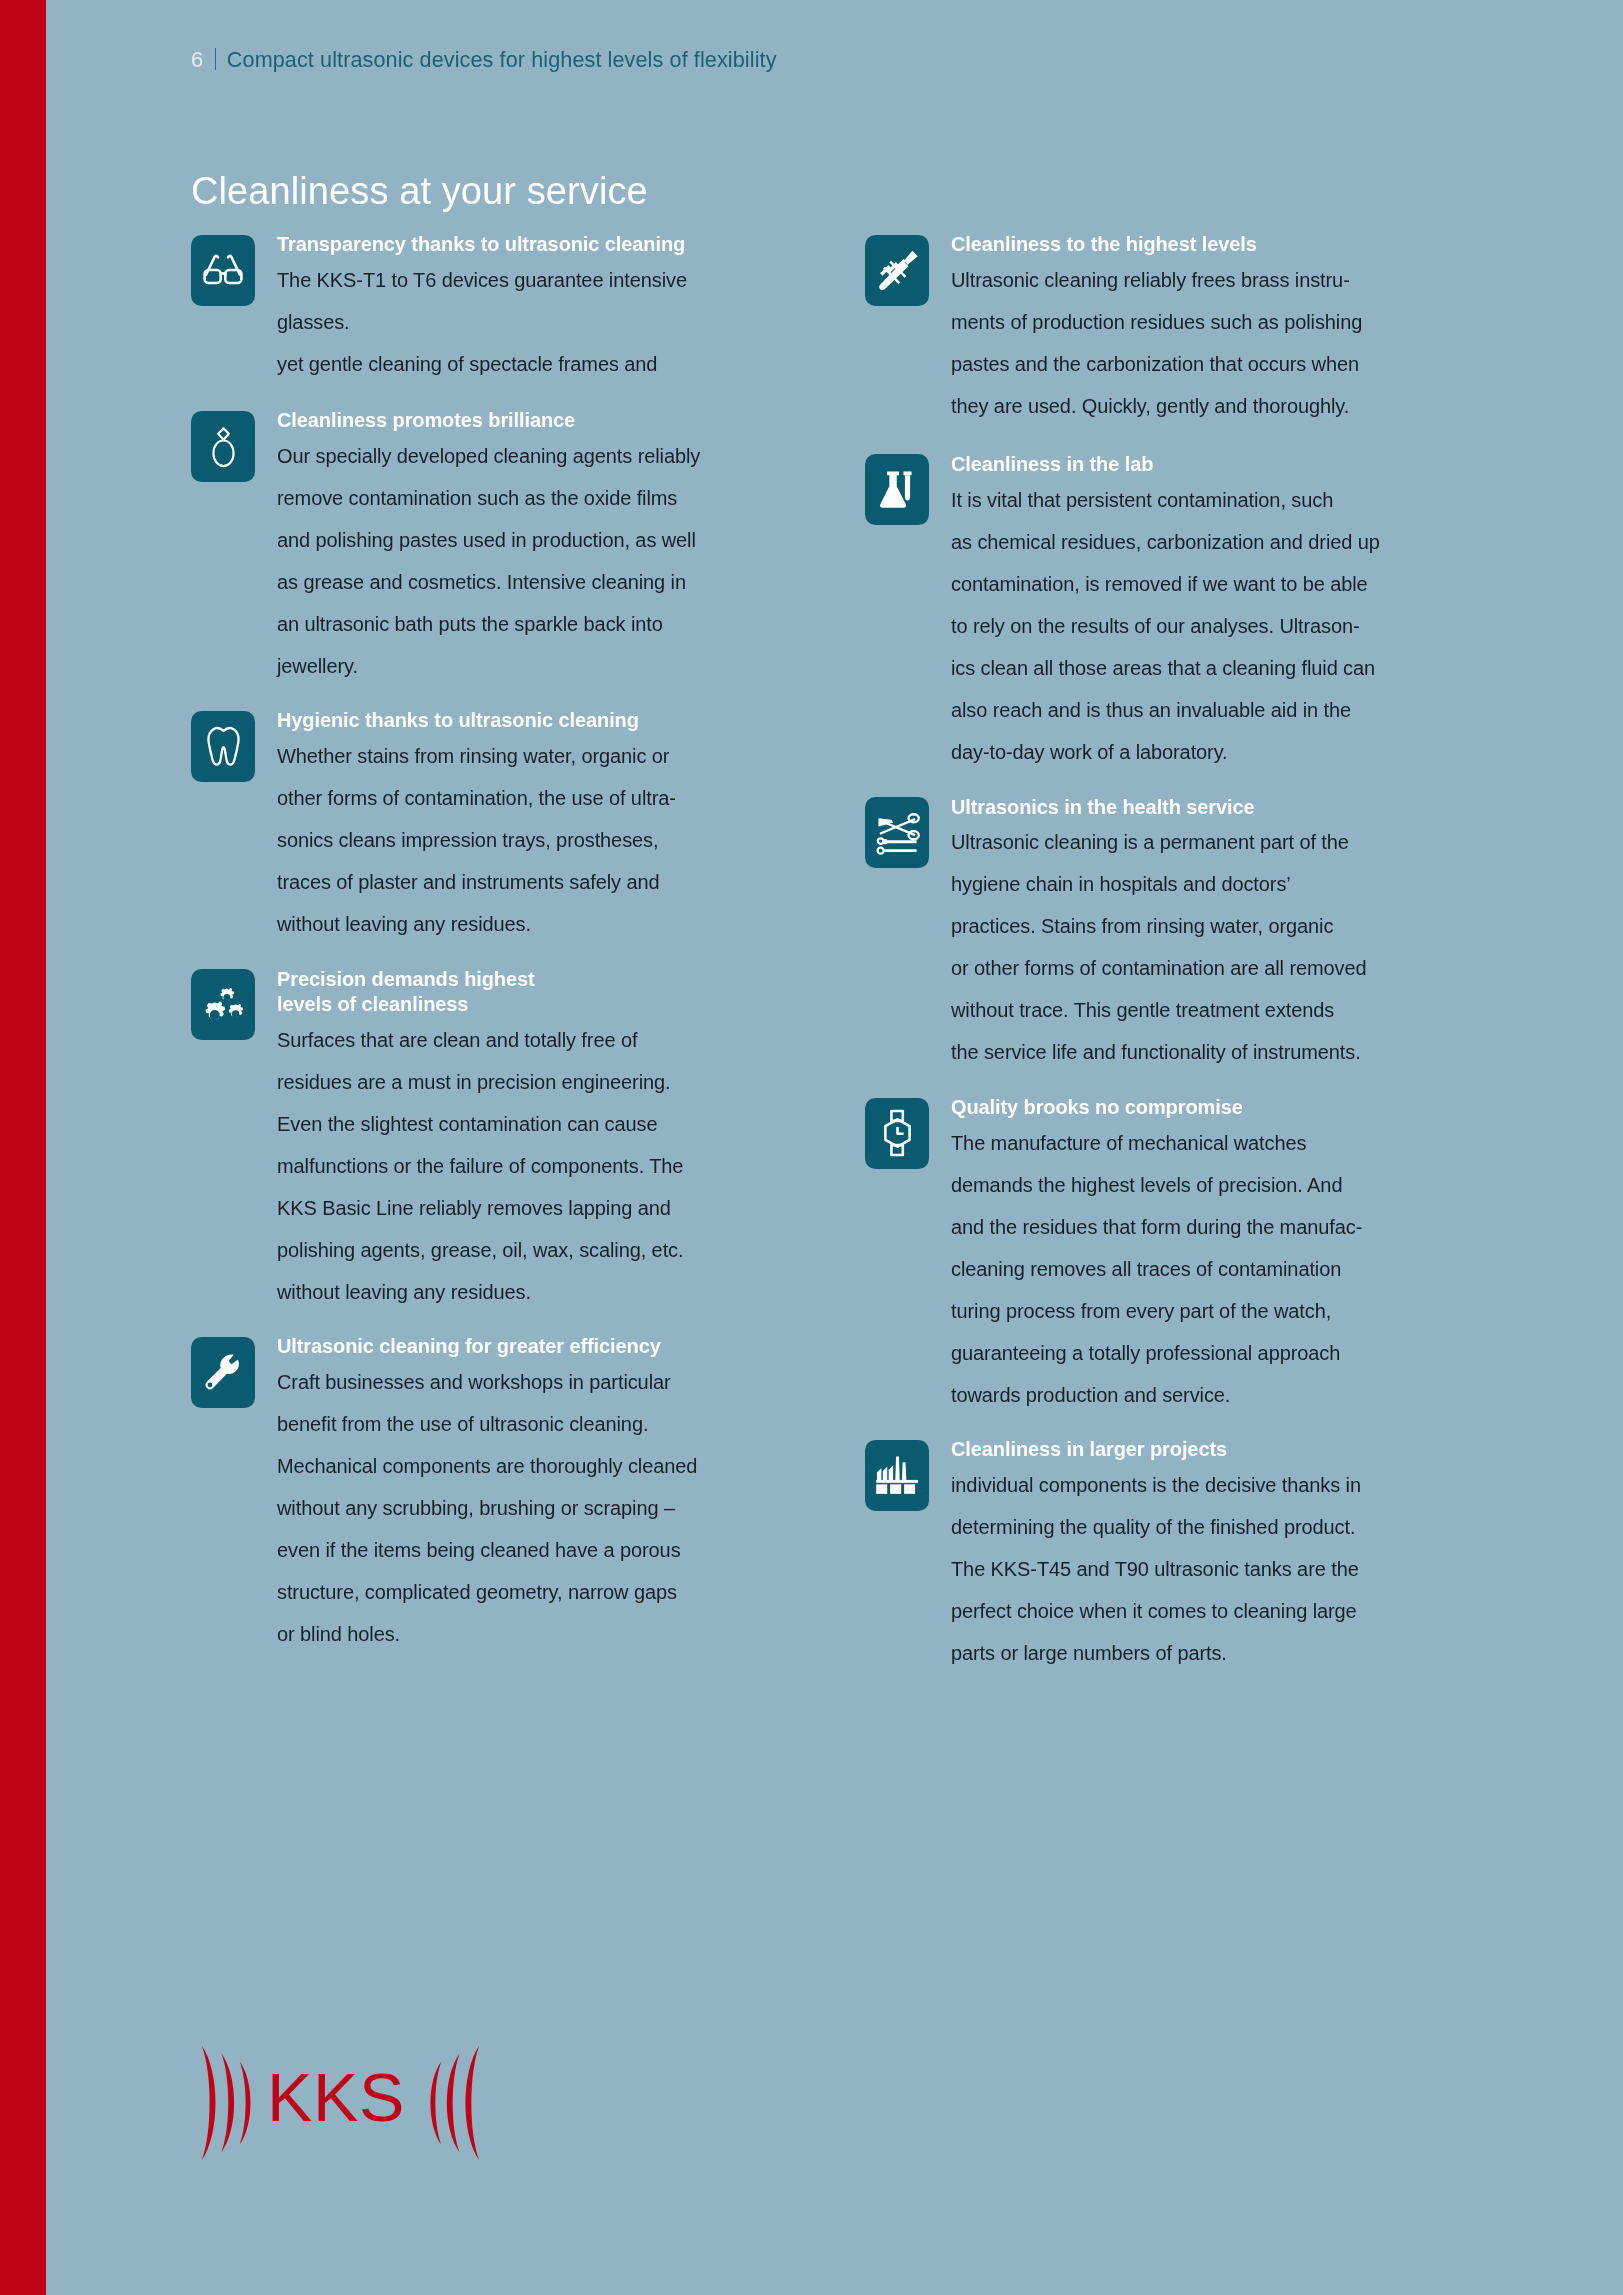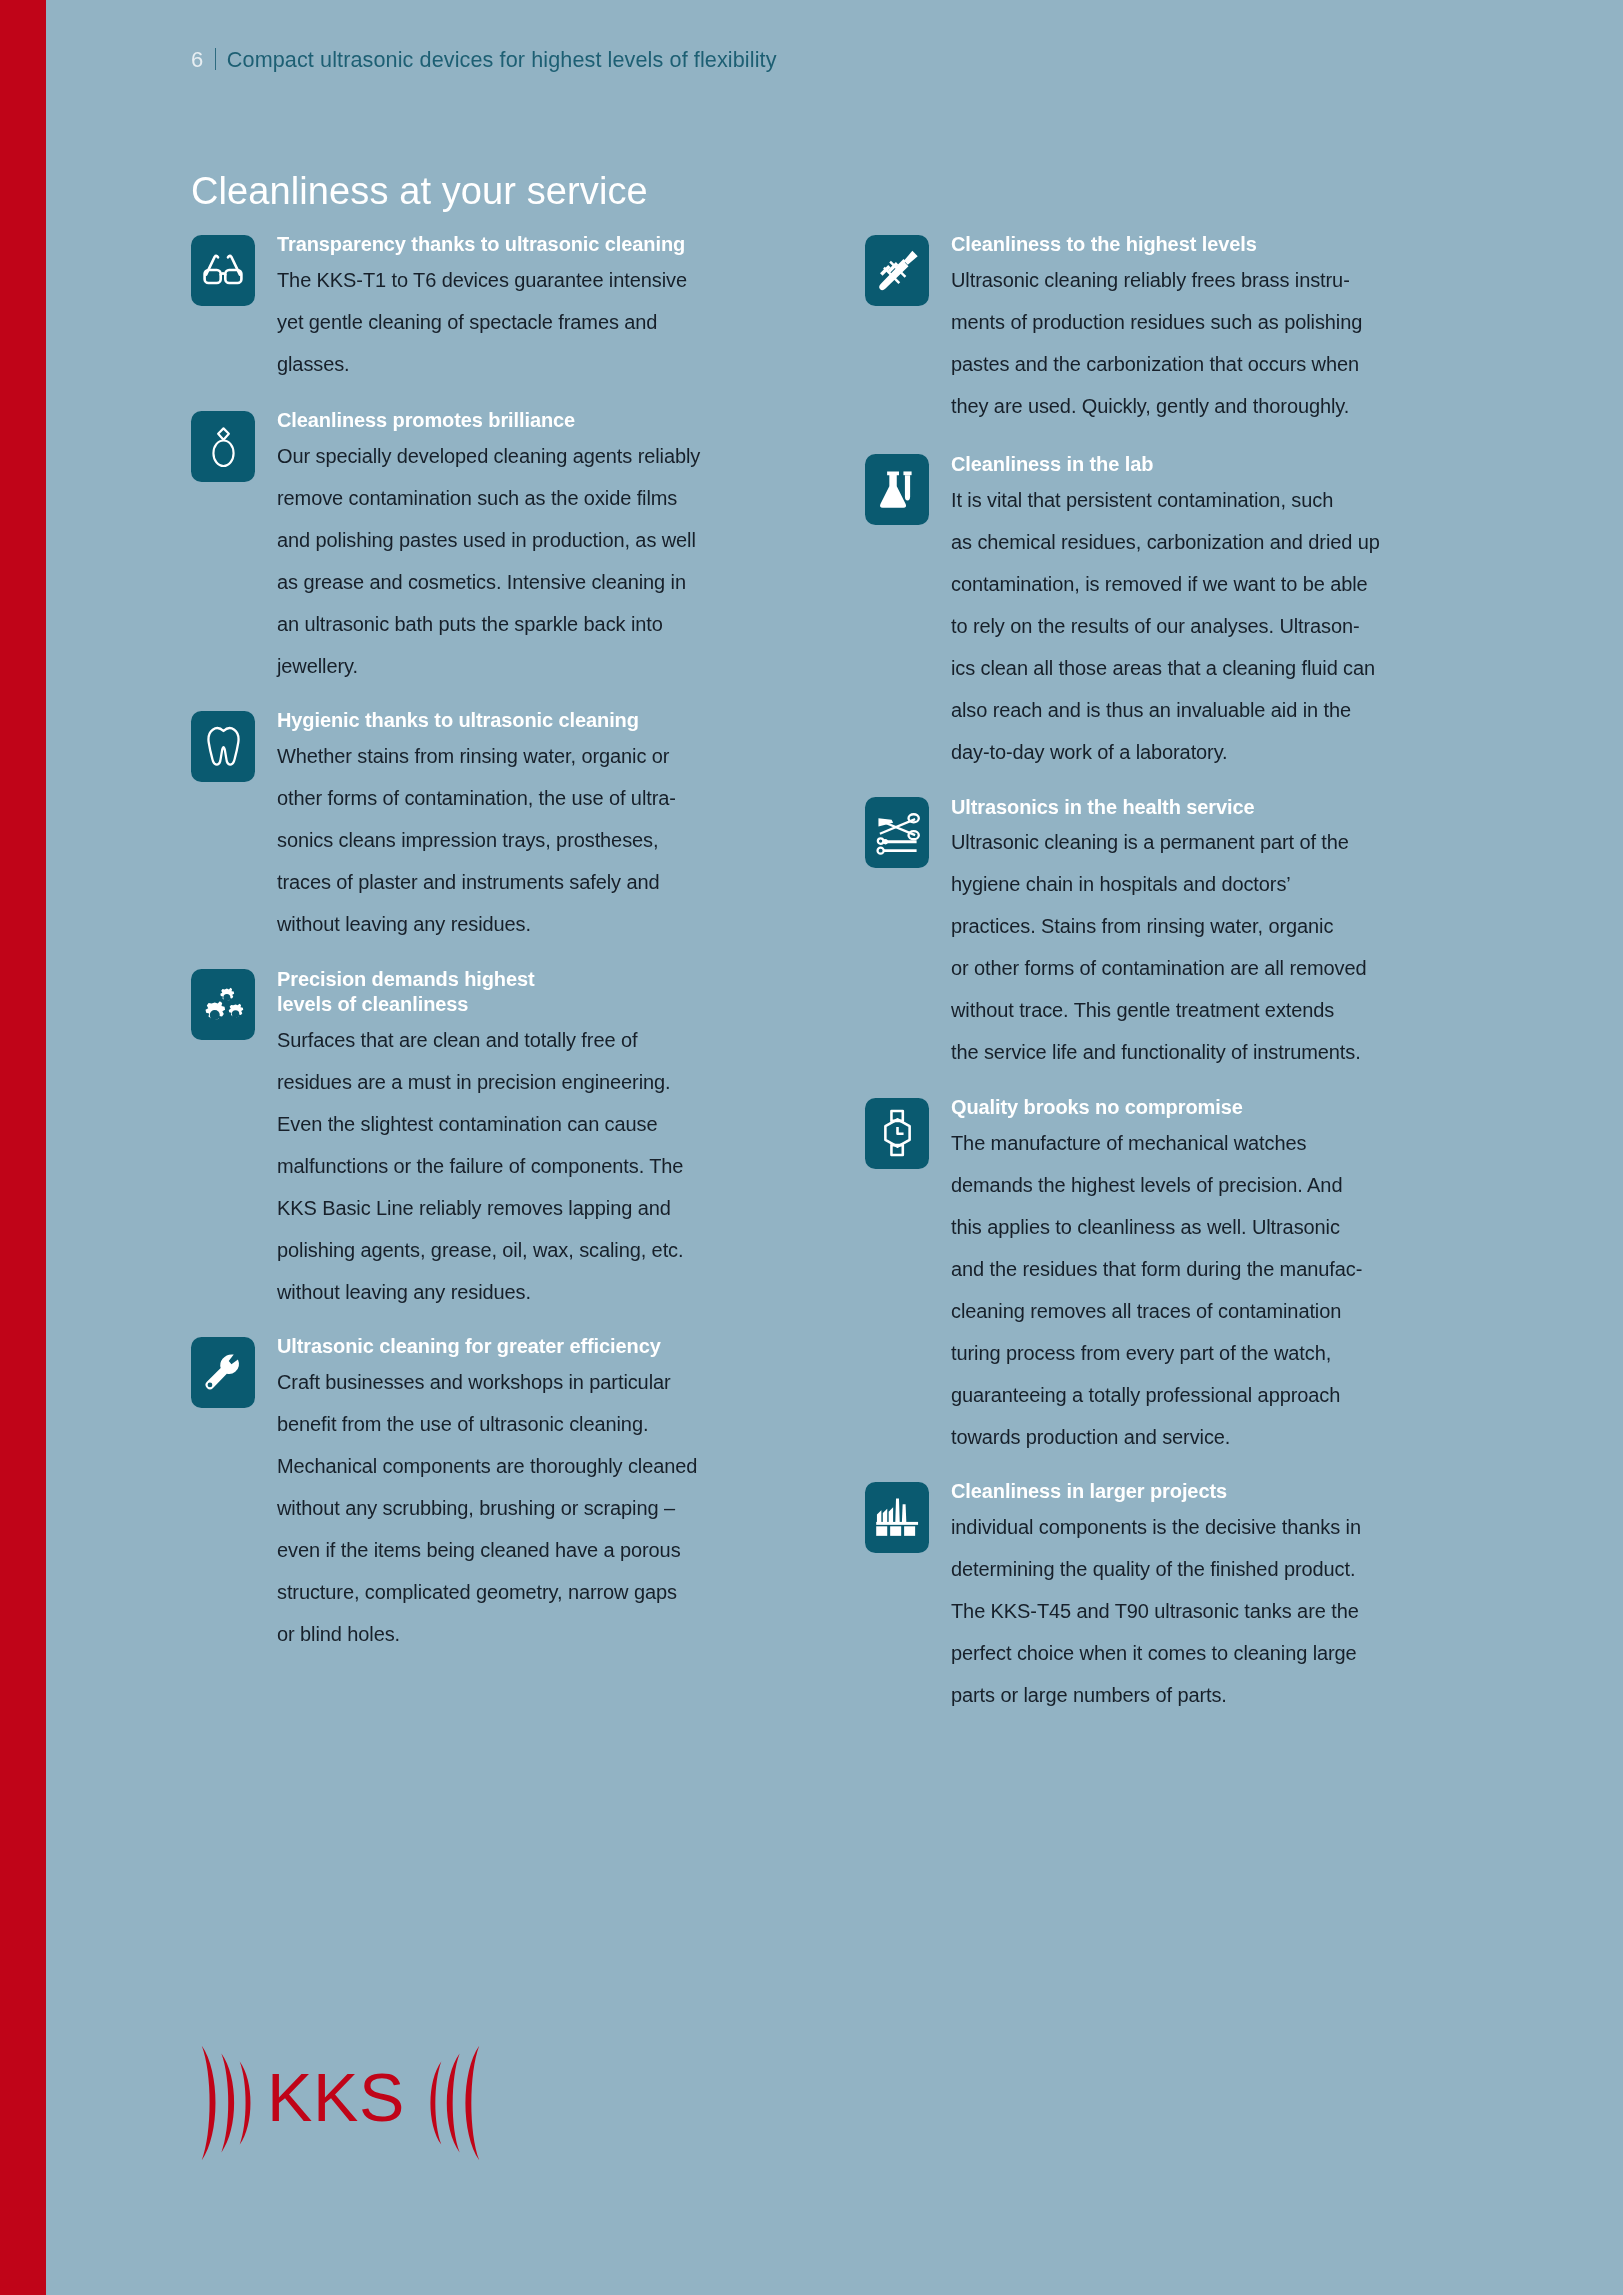--- a/index.html
+++ b/index.html
@@ -169,22 +169,22 @@
               <rect x="33" y="30" width="21" height="17" rx="5"></rect>
               <path d="M27 36 Q30 33 33 36"></path>
             </g>
           </svg>
         </div>
         <div class="entry-title">
           <span class="ln">Transparency thanks to ultrasonic cleaning</span>
         </div>
         <div class="entry-body">
           <span class="ln">The KKS-T1 to T6 devices guarantee intensive</span>
+          <span class="ln">glasses.</span>
           <span class="ln">yet gentle cleaning of spectacle frames and</span>
-          <span class="ln">glasses.</span>
         </div>
       </div>
       <div class="entry">
         <div class="entry-icon">
           <svg width="41" height="47" viewBox="0 0 60 70">
             <g fill="none" stroke="#ffffff" stroke-width="3.2" stroke-linejoin="round">
               <path d="M30 8 L38 16 L30 25 L22 16 Z"></path>
               <ellipse cx="30" cy="45" rx="15" ry="19"></ellipse>
             </g>
           </svg>
@@ -360,21 +360,20 @@
               <path d="M25 25 L25 34 L33 34"></path>
             </g>
           </svg>
         </div>
         <div class="entry-title">
           <span class="ln">Quality brooks no compromise</span>
         </div>
         <div class="entry-body">
           <span class="ln">The manufacture of mechanical watches</span>
           <span class="ln">demands the highest levels of precision. And</span>
-          <span class="ln">this applies to cleanliness as well. Ultrasonic</span>
           <span class="ln">and the residues that form during the manufac-</span>
           <span class="ln">cleaning removes all traces of contamination</span>
           <span class="ln">turing process from every part of the watch,</span>
           <span class="ln">guaranteeing a totally professional approach</span>
           <span class="ln">towards production and service.</span>
         </div>
       </div>
       <div class="entry">
         <div class="entry-icon">
           <svg width="47" height="43" viewBox="0 0 64 56">

